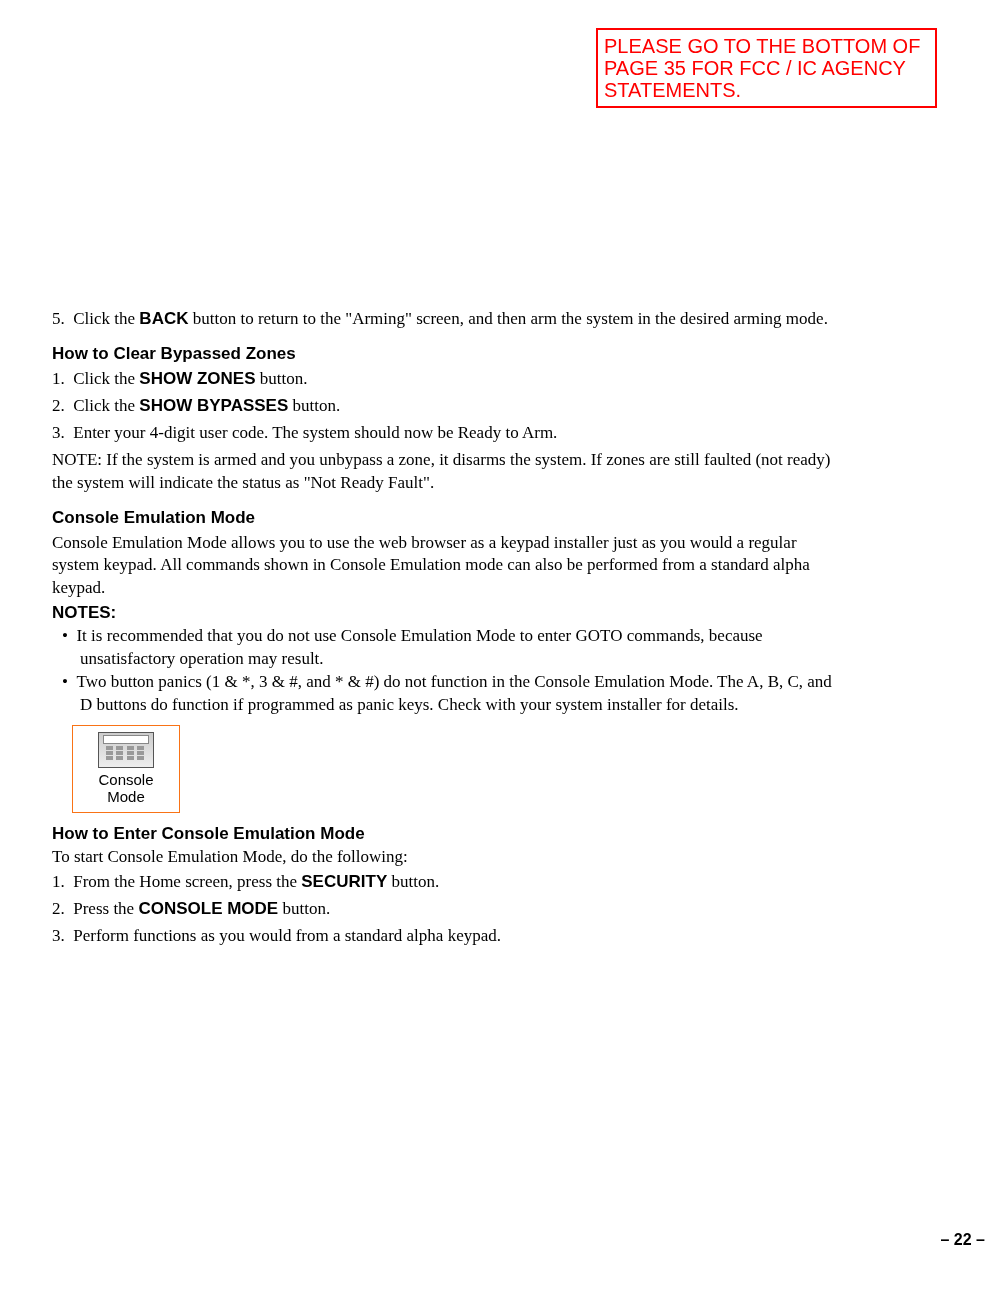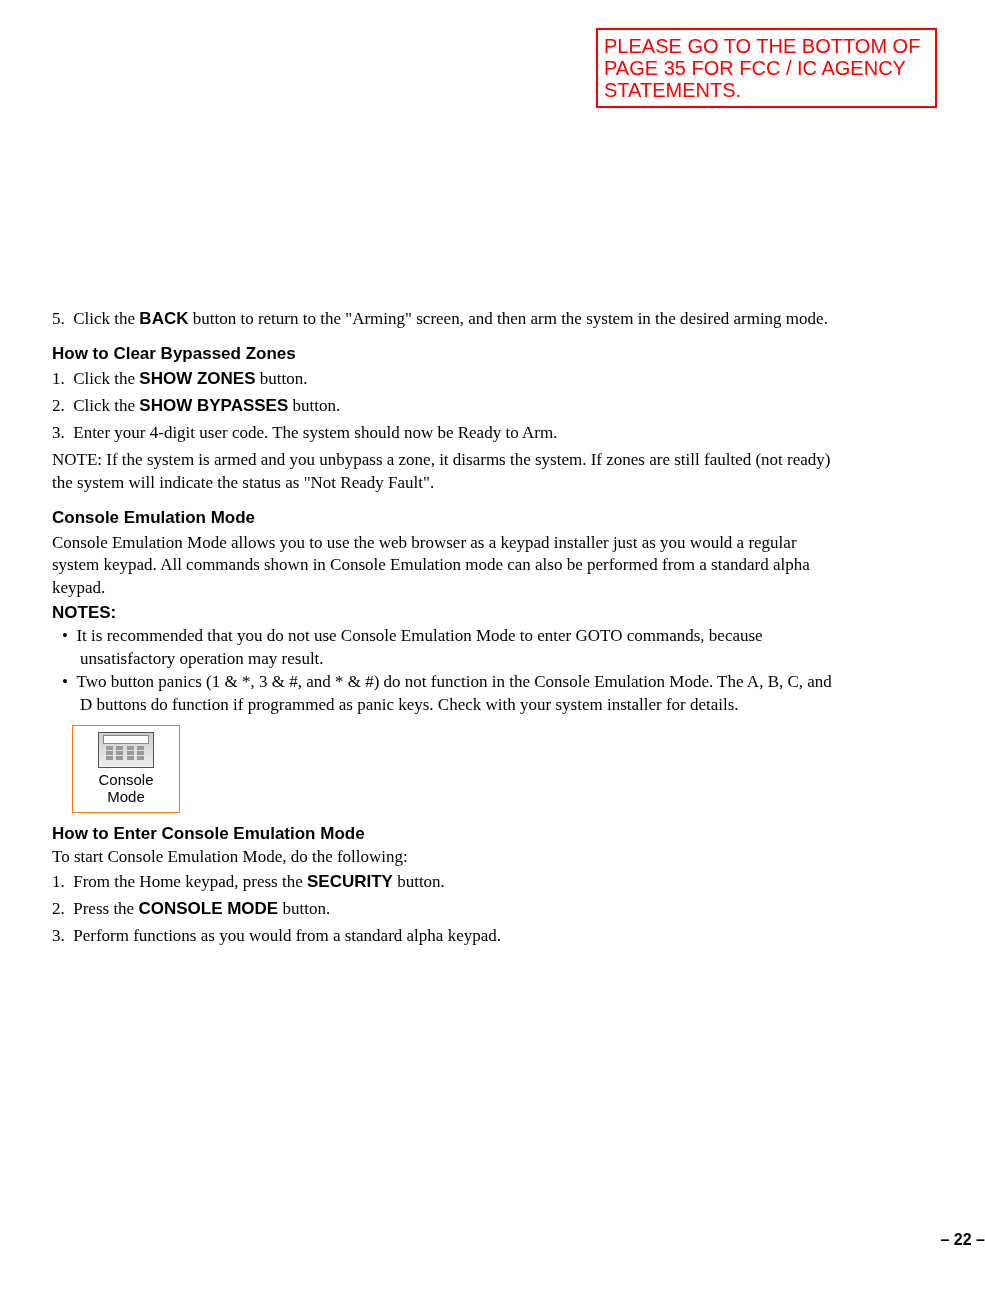--- a/index.html
+++ b/index.html
@@ -158,21 +158,21 @@
           <div></div>
       </div>
     </div>
     <div>Console</div>
     <div>Mode</div>
   </div>
 
   <div class="sans-bold">How to Enter Console Emulation Mode</div>
   <div class="para">To start Console Emulation Mode, do the following:</div>
   <div class="list-num">
-    <span>1.</span>&nbsp;&nbsp;<span>From the Home keypad, press the </span><span class="sans-bold">SECURITY</span><span> button.</span>
+    <span>1.</span>&nbsp;&nbsp;<span>From the Home screen, press the </span><span class="sans-bold">SECURITY</span><span> button.</span>
   </div>
   <div class="list-num">
     <span>2.</span>&nbsp;&nbsp;<span>Press the </span><span class="sans-bold">CONSOLE MODE</span><span> button.</span>
   </div>
   <div class="list-num">
     <span>3.</span>&nbsp;&nbsp;<span>Perform functions as you would from a standard alpha keypad.</span>
   </div>
 </div>
 
 <div class="pagenum">– 22 –</div>

